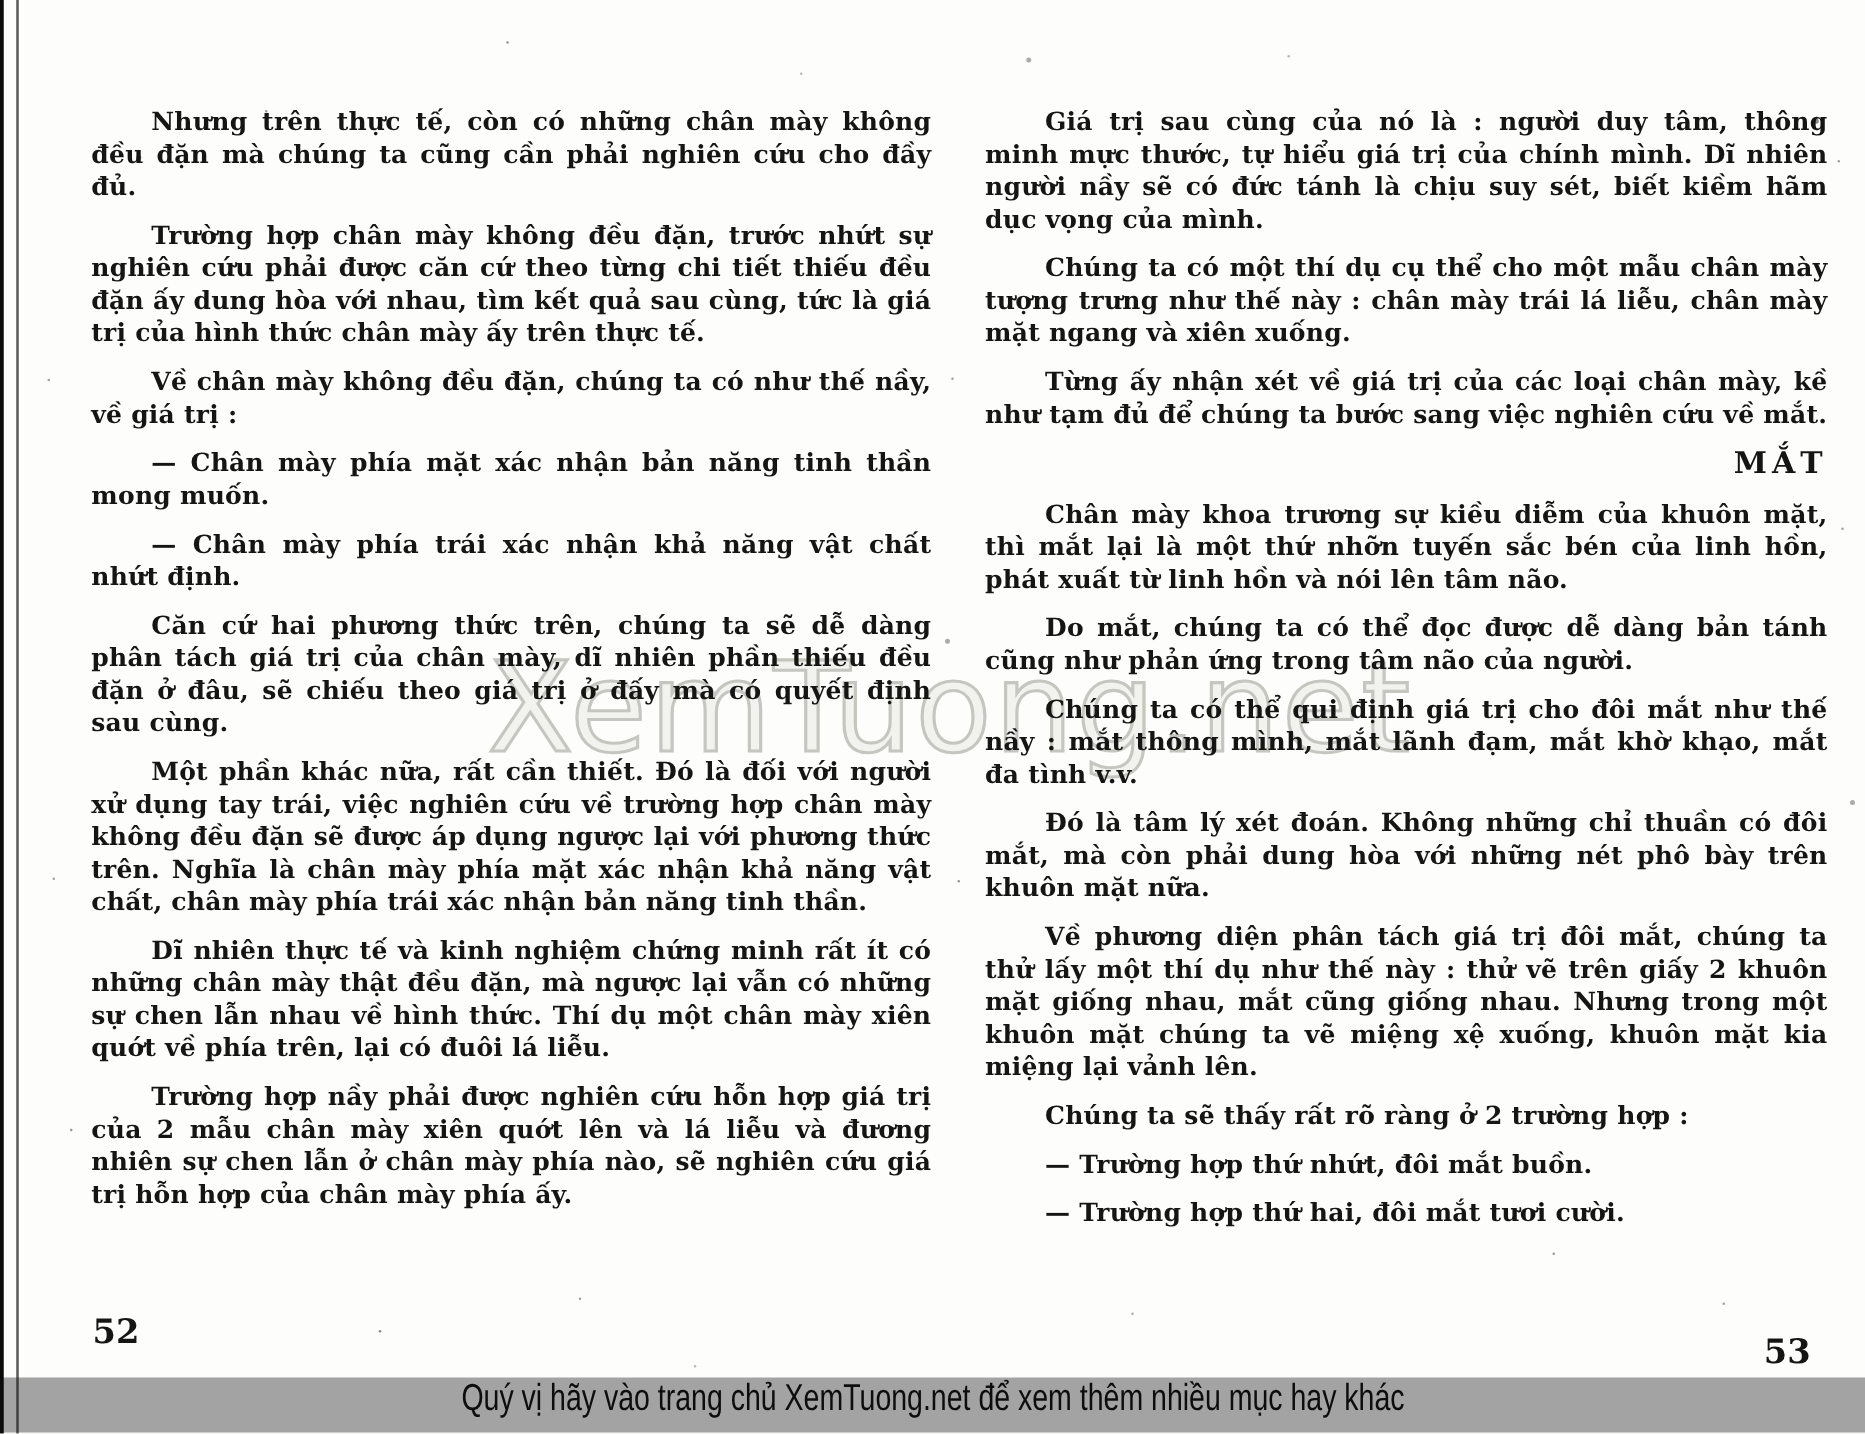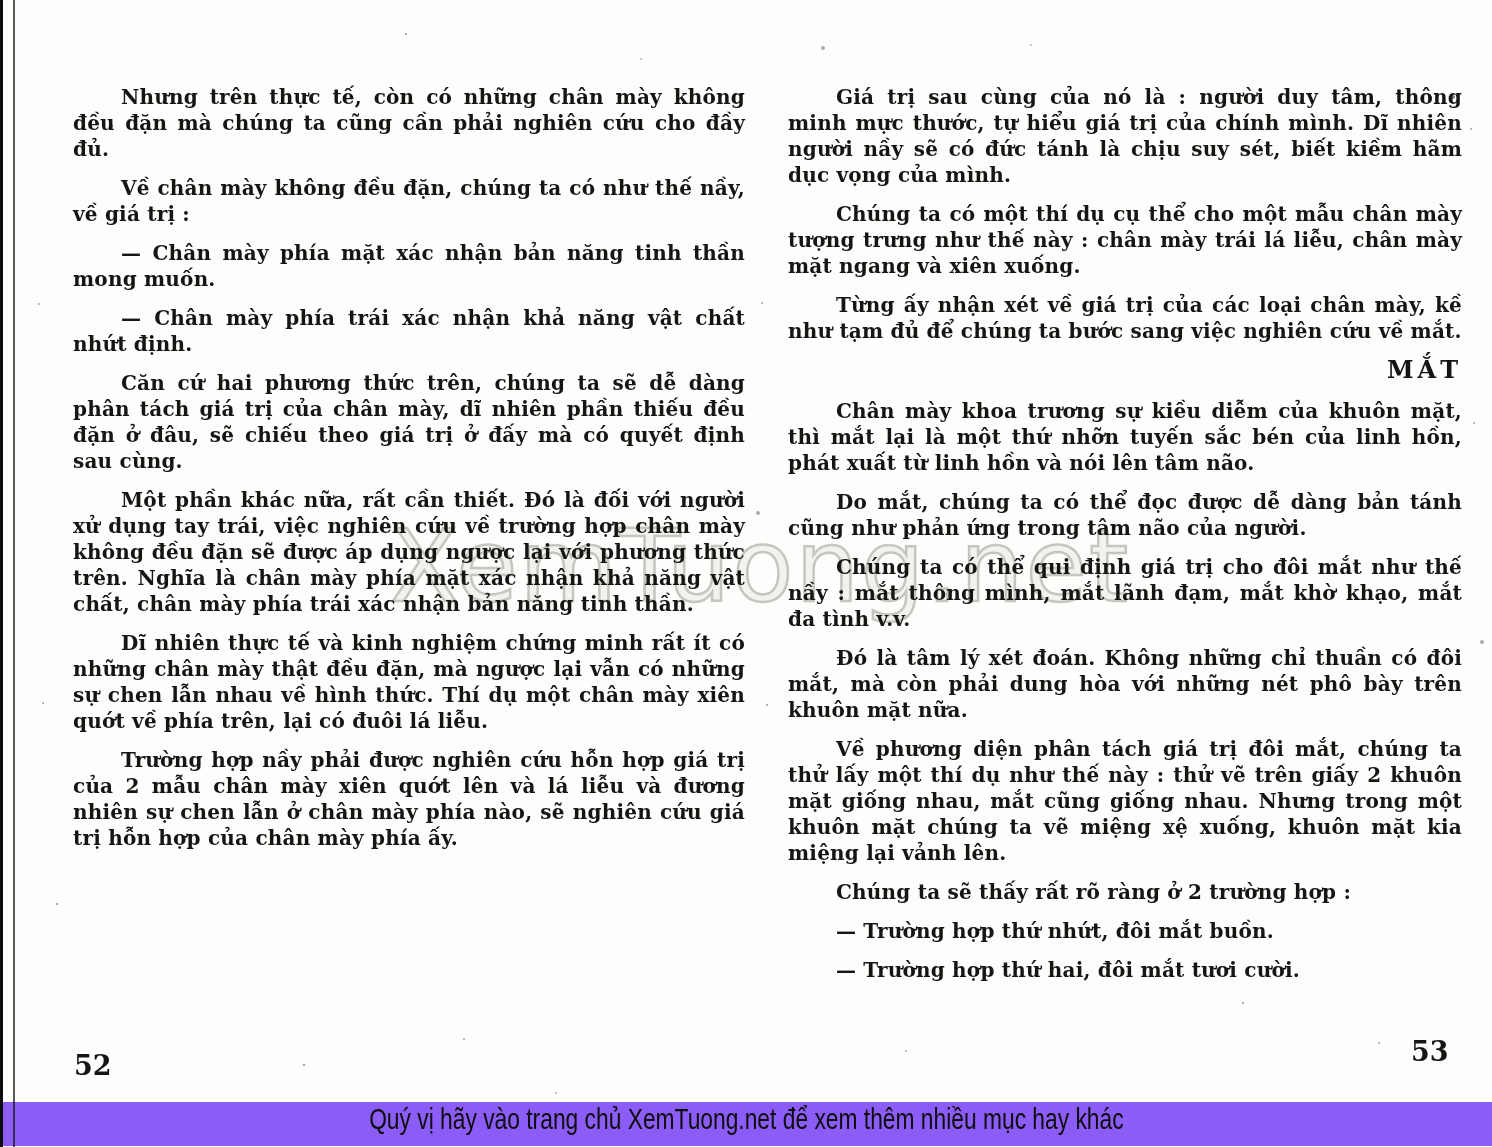--- a/index.html
+++ b/index.html
@@ -47,27 +47,27 @@
     letter-spacing:4px;
     margin:7px 0 15px 0;
     text-indent:0; text-align:right;
   }
   .conclusion em { font-style:italic; }
   .pagenum {
     position:absolute; z-index:1;
     font-weight:700; font-size:27px;
   }
   .pn-left  { left:74px;   top:1050px; }
-  .pn-right { left:1411px; top:1036px; }
+  .pn-right { left:1411px; top:1066px; }
   .footer {
     position:absolute; left:0; right:0; bottom:1px; height:44px;
     text-align:center; z-index:2;
     font-family:"Liberation Sans", sans-serif;
     font-size:30px; color:#0d0d0d;
-    background:#8b5cf6;
+    background:#a3a3a3;
   }
   .footer span {
     display:inline-block;
     transform:scaleX(0.76);
     transform-origin:50% 50%;
     white-space:nowrap;
   }
   
   .speckles {
     position:absolute; left:0; top:0; width:2px; height:2px; z-index:0;
@@ -105,20 +105,21 @@
 <div class="page">
 
   <div class="speckles"></div>
   <div class="edge-outer"></div>
   <div class="edge-inner"></div>
 
   <div class="watermark">XemTuong.net</div>
 
   <div class="col col-left">
     <p>Nhưng trên thực tế, còn có những chân mày không đều đặn mà chúng ta cũng cần phải nghiên cứu cho đầy đủ.</p>
+    <p>Trường hợp chân mày không đều đặn, trước nhứt sự nghiên cứu phải được căn cứ theo từng chi tiết thiếu đều đặn ấy dung hòa với nhau, tìm kết quả sau cùng, tức là giá trị của hình thức chân mày ấy trên thực tế.</p>
     <p>Về chân mày không đều đặn, chúng ta có như thế nầy, về giá trị :</p>
     <p>— Chân mày phía mặt xác nhận bản năng tinh thần mong muốn.</p>
     <p>— Chân mày phía trái xác nhận khả năng vật chất nhứt định.</p>
     <p>Căn cứ hai phương thức trên, chúng ta sẽ dễ dàng phân tách giá trị của chân mày, dĩ nhiên phần thiếu đều đặn ở đâu, sẽ chiếu theo giá trị ở đấy mà có quyết định sau cùng.</p>
     <p>Một phần khác nữa, rất cần thiết. Đó là đối với người xử dụng tay trái, việc nghiên cứu về trường hợp chân mày không đều đặn sẽ được áp dụng ngược lại với phương thức trên. Nghĩa là chân mày phía mặt xác nhận khả năng vật chất, chân mày phía trái xác nhận bản năng tinh thần.</p>
     <p>Dĩ nhiên thực tế và kinh nghiệm chứng minh rất ít có những chân mày thật đều đặn, mà ngược lại vẫn có những sự chen lẫn nhau về hình thức. Thí dụ một chân mày xiên quớt về phía trên, lại có đuôi lá liễu.</p>
     <p>Trường hợp nầy phải được nghiên cứu hỗn hợp giá trị của 2 mẫu chân mày xiên quớt lên và lá liễu và đương nhiên sự chen lẫn ở chân mày phía nào, sẽ nghiên cứu giá trị hỗn hợp của chân mày phía ấy.</p>
   </div>
 
   <div class="col col-right">

